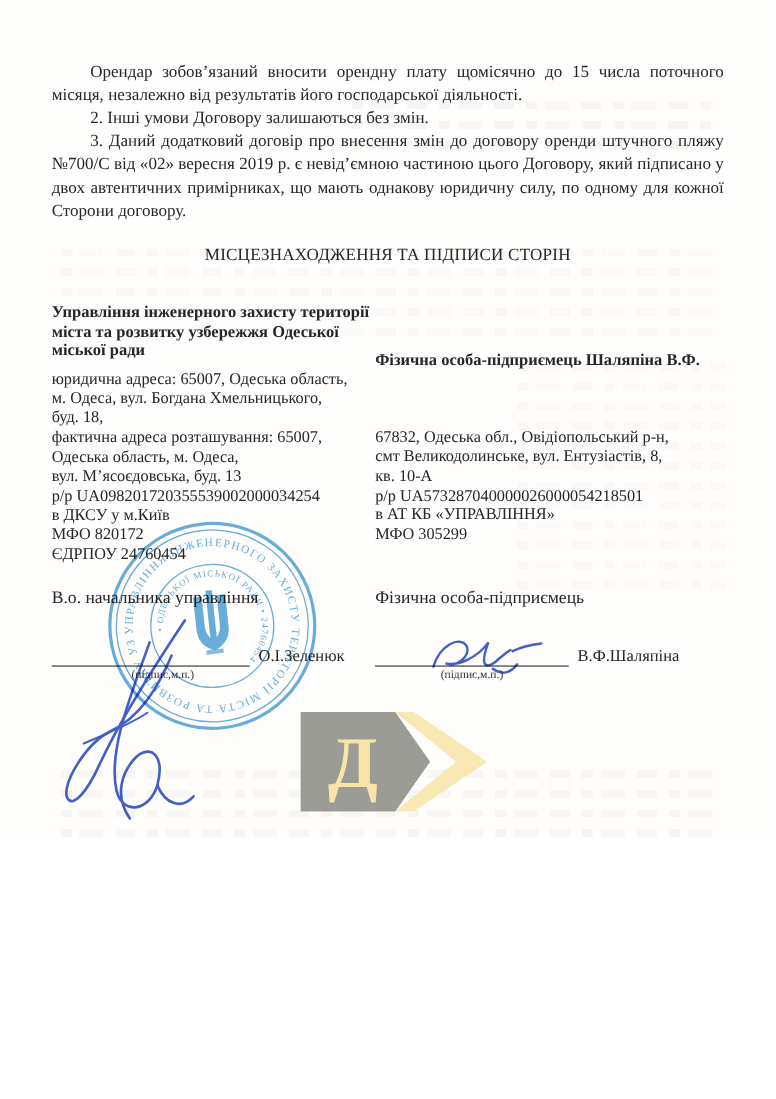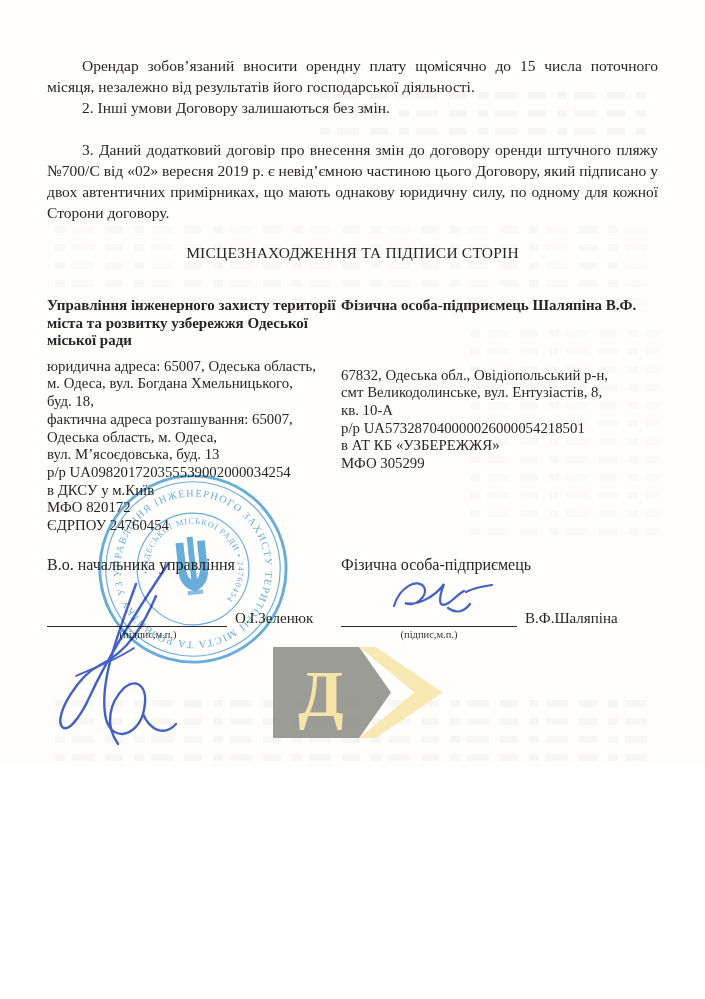--- a/index.html
+++ b/index.html
@@ -7,26 +7,26 @@
     position:relative;width:705px;height:766px;overflow:hidden;
     background:#fffefd;color:#262626;
     font-family:"Liberation Serif","DejaVu Serif",serif;
   }
   
   .doc{position:relative;z-index:2;}
   .para{margin:0 47px;text-align:justify;text-indent:35px;
         font-size:15.5px;line-height:21px;}
   .para.p1{padding-top:55px;}
   .para.p2{}
-  .para.p3{margin-top:21px;}
+  .para.p3{}
   .section-heading{margin:19px 47px 0;text-align:center;font-weight:normal;
         font-size:15.5px;letter-spacing:.2px;line-height:21px;}
   .columns{display:flex;justify-content:space-between;margin:34px 47px 0;}
   .col-left{width:308px;}
-  .col-right{width:332px;}
+  .col-right{width:332px;margin-top:44px;}
   .party-name{font-weight:bold;font-size:15px;line-height:17.6px;margin:0 0 8px 0;}
   .col-right .party-spacer{height:44px;}
   .detail-line{font-size:14.8px;line-height:17.7px;white-space:nowrap;}
   .sig-row{display:flex;justify-content:space-between;margin:19px 47px 0;}
   .sig-block-left{width:308px;}
   .sig-block-right{width:332px;}
   .sig-role{font-size:16px;line-height:21px;}
   .sig-line-row{margin-top:35px;display:flex;}
   .sig-line{display:inline-block;border-bottom:1.3px solid #2a2a2a;height:16px;}
   .sig-block-left .sig-line{width:180px;}
@@ -100,21 +100,21 @@
       </div>
       <div class="col-right">
         <div class="party-name">Фізична особа-підприємець Шаляпіна В.Ф.</div>
         <div class="party-spacer"></div>
         <div>
 
         <div class="detail-line">67832, Одеська обл., Овідіопольський р-н,</div>
             <div class="detail-line">смт Великодолинське, вул. Ентузіастів, 8,</div>
             <div class="detail-line">кв. 10-А</div>
             <div class="detail-line">р/р UA573287040000026000054218501</div>
-            <div class="detail-line">в АТ КБ «УЗБЕРЕЖЖЯ»</div>
+            <div class="detail-line">в АТ КБ «УПРАВЛІННЯ»</div>
             <div class="detail-line">МФО 305299</div>
           </div>
       </div>
     </div>
 
     <div class="sig-row">
       <div class="sig-block-left">
         <div class="sig-role">В.о. начальника управління</div>
         <div class="sig-line-row">
           <span class="sig-line"></span>

